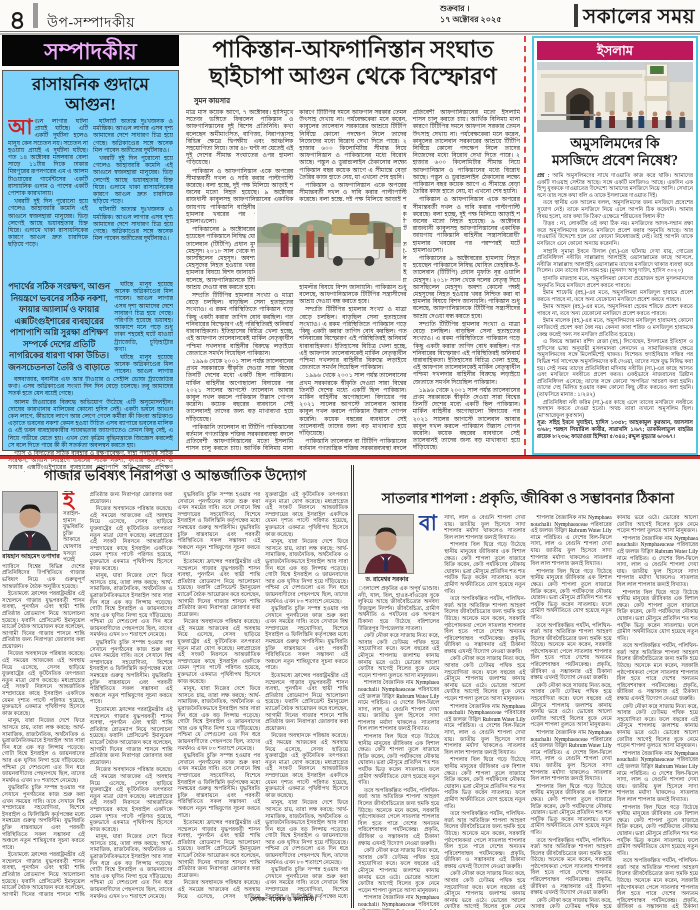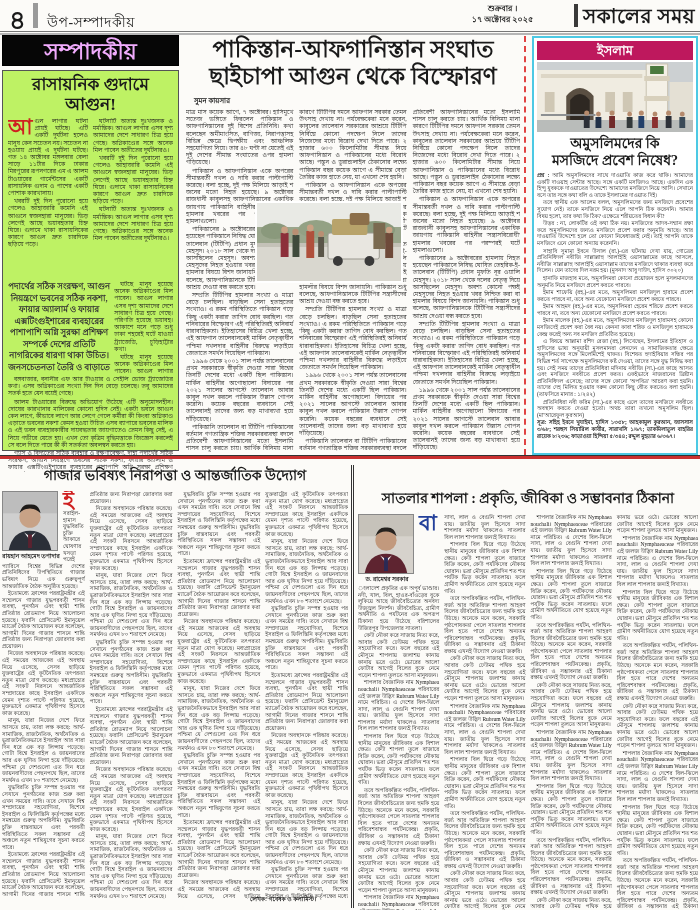--- a/index.html
+++ b/index.html
@@ -5,34 +5,34 @@
   * { margin:0; padding:0; box-sizing:border-box; }
   html,body { width:700px; height:910px; }
   body { font-family:"Liberation Serif", serif; background:#fbfaf7; color:#1a1a1a; overflow:hidden; }
   #page { position:relative; width:700px; height:910px; background:#fcfbf8; }
 
   
   .masthead { position:absolute; left:0; top:0; width:700px; height:31px; }
   .pagenum { position:absolute; left:9px; top:0px; font-size:26px; font-weight:bold; }
   .pagenum-bar { position:absolute; left:33px; top:3px; width:5px; height:25px; background:#9a9a9a; }
   .section-title { position:absolute; left:47px; top:11px; font-size:14px; font-weight:normal; letter-spacing:.5px; }
-  .dateblock { position:absolute; left:440px; top:3px; width:125px; text-align:center; font-size:8px; line-height:11px; font-weight:bold; }
+  .dateblock { position:absolute; left:440px; top:3px; width:125px; font-size:8px; line-height:11px; font-weight:bold; }
   .logo-bar { position:absolute; left:574px; top:4px; width:4px; height:23px; background:#3a3a3a; }
   .paper-name { position:absolute; left:583px; top:1px; font-size:20px; font-weight:900; letter-spacing:.5px; }
   .h-divider { position:absolute; left:0; top:31px; width:700px; height:4px; border-top:1px solid #777; border-bottom:2px solid #b5b5b5; }
 
   
   .tiny { font-size:6px; line-height:7.2px; text-align:justify; }
   .tiny2 { font-size:5.5px; line-height:6.6px; text-align:justify; }
   .para { margin:0 0 1px 0; text-indent:6px; }
   .clip { overflow:hidden; }
 
   
   .ed-label { position:absolute; left:2px; top:35px; width:177px; height:31px; background:#060606; color:#f0abfc; text-align:center; font-size:22px; font-weight:bold; line-height:31px; border:1px solid #000; }
-  .ed-box { position:absolute; left:2px; top:70px; width:177px; height:381px; border:1px solid #555; background:#bef264; padding:3px 5px; }
+  .ed-box { position:absolute; left:2px; top:70px; width:177px; height:381px; border:1px solid #555; background:#7dd3fc; padding:3px 5px; }
   .ed-headline { font-size:17px; line-height:20px; font-weight:bold; text-align:center; margin:1px 0 3px; }
   .ed-cols { column-count:2; column-gap:5px; height:160px; }
   .dropcap { float:left; font-weight:bold; font-size:21px; line-height:19px; padding-right:2px; }
   .red { color:#cf2020; }
   .blue { color:#23409a; }
   .ed-quote-row { display:flex; gap:4px; height:92px; overflow:hidden; margin:3px 0; }
   .ed-quote { width:62%; font-size:8.5px; line-height:11.5px; font-weight:bold; color:#333; text-align:center; }
   .ed-quote-side { flex:1; }
   .ed-rest { height:96px; }
 

